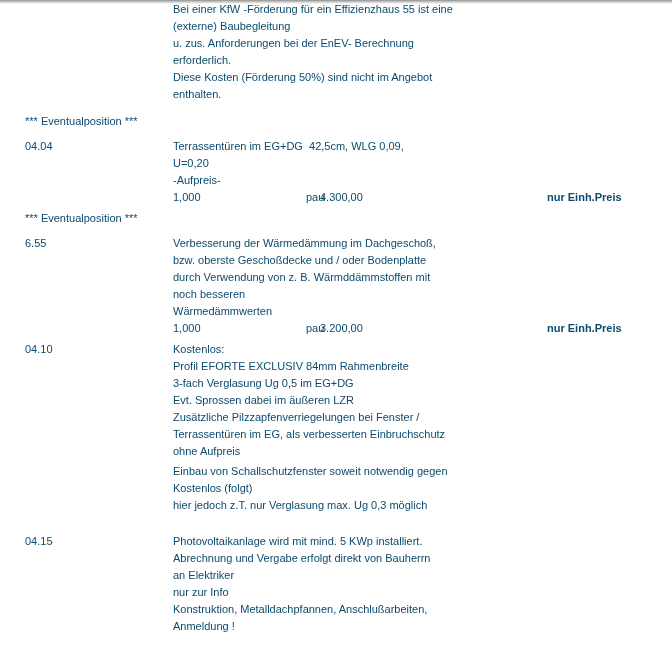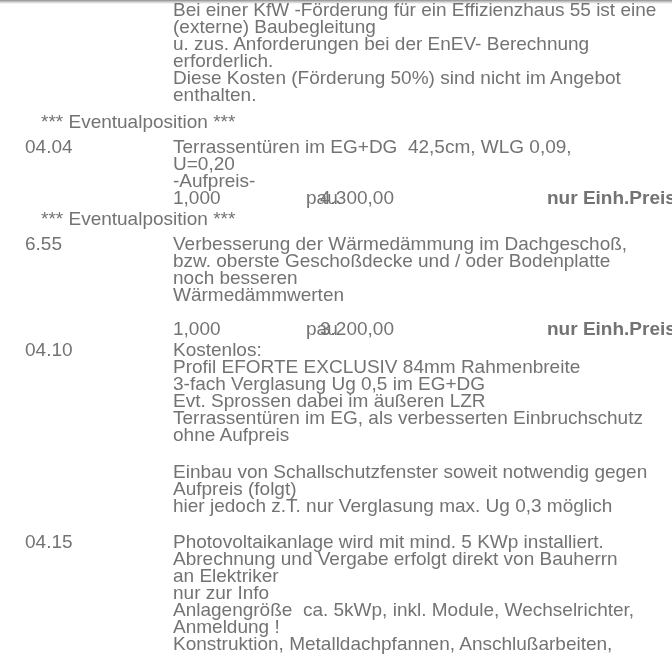--- a/index.html
+++ b/index.html
@@ -7,42 +7,42 @@
     padding: 0;
     background: #ffffff;
   }
   .page {
     position: relative;
     width: 672px;
     height: 664px;
     background: #ffffff;
     overflow: hidden;
     font-family: "Liberation Sans", "DejaVu Sans", sans-serif;
-    font-size: 19px;
-    color: #737373;
+    font-size: 11px;
+    color: #0c4a6e;
   }
   .top-edge {
     position: absolute;
     top: 0; left: 0;
     width: 672px;
     height: 4px;
     background: linear-gradient(to bottom, #8f8f8f 0%, #c9c9c9 45%, #ffffff 100%);
   }
   .block {
     position: absolute;
     left: 173px;
   }
   .line {
     height: 17px;
     line-height: 17px;
     white-space: pre;
   }
   .marker {
     position: absolute;
-    left: 41px;
+    left: 25px;
     height: 17px;
     line-height: 17px;
     white-space: pre;
   }
   .pos-num {
     position: absolute;
     left: 25px;
     height: 17px;
     line-height: 17px;
     white-space: pre;
@@ -96,49 +96,50 @@
     <span class="qcell-price">4.300,00</span>
     <span class="qcell-note">nur Einh.Preis</span>
   </div>
 
   <div class="marker" style="top:210px">*** Eventualposition ***</div>
 
   <div class="pos-num" style="top:235px">6.55</div>
   <div class="block" style="top:235px">
     <div class="line">Verbesserung der Wärmedämmung im Dachgeschoß,</div>
     <div class="line">bzw. oberste Geschoßdecke und / oder Bodenplatte</div>
+    <div class="line">durch Verwendung von z. B. Wärmddämmstoffen mit</div>
     <div class="line">noch besseren</div>
     <div class="line">Wärmedämmwerten</div>
   </div>
   <div class="qty-row" style="top:320px">
     <span class="qcell-qty">1,000</span>
     <span class="qcell-unit">pau</span>
     <span class="qcell-price">3.200,00</span>
     <span class="qcell-note">nur Einh.Preis</span>
   </div>
 
   <div class="pos-num" style="top:341px">04.10</div>
   <div class="block" style="top:341px">
     <div class="line">Kostenlos:</div>
     <div class="line">Profil EFORTE EXCLUSIV 84mm Rahmenbreite</div>
     <div class="line">3-fach Verglasung Ug 0,5 im EG+DG</div>
     <div class="line">Evt. Sprossen dabei im äußeren LZR</div>
+    <div class="line">Zusätzliche Pilzzapfenverriegelungen bei Fenster /</div>
     <div class="line">Terrassentüren im EG, als verbesserten Einbruchschutz</div>
     <div class="line">ohne Aufpreis</div>
   </div>
   <div class="block" style="top:463px">
     <div class="line">Einbau von Schallschutzfenster soweit notwendig gegen</div>
-    <div class="line">Aufpreis (folgt)</div>
+    <div class="line">Kostenlos (folgt)</div>
     <div class="line">hier jedoch z.T. nur Verglasung max. Ug 0,3 möglich</div>
   </div>
 
   <div class="pos-num" style="top:533px">04.15</div>
   <div class="block" style="top:533px">
     <div class="line">Photovoltaikanlage wird mit mind. 5 KWp installiert.</div>
     <div class="line">Abrechnung und Vergabe erfolgt direkt von Bauherrn</div>
     <div class="line">an Elektriker</div>
     <div class="line">nur zur Info</div>
-    <div class="line">Anlagengröße  ca. 5kWp, inkl. Module, Wechselrichter,</div>
+    <div class="line">Konstruktion, Metalldachpfannen, Anschlußarbeiten,</div>
     <div class="line">Anmeldung !</div>
-    <div class="line">Konstruktion, Metalldachpfannen, Anschlußarbeiten,</div>
   </div>
 
 </div>
 
 </body></html>

